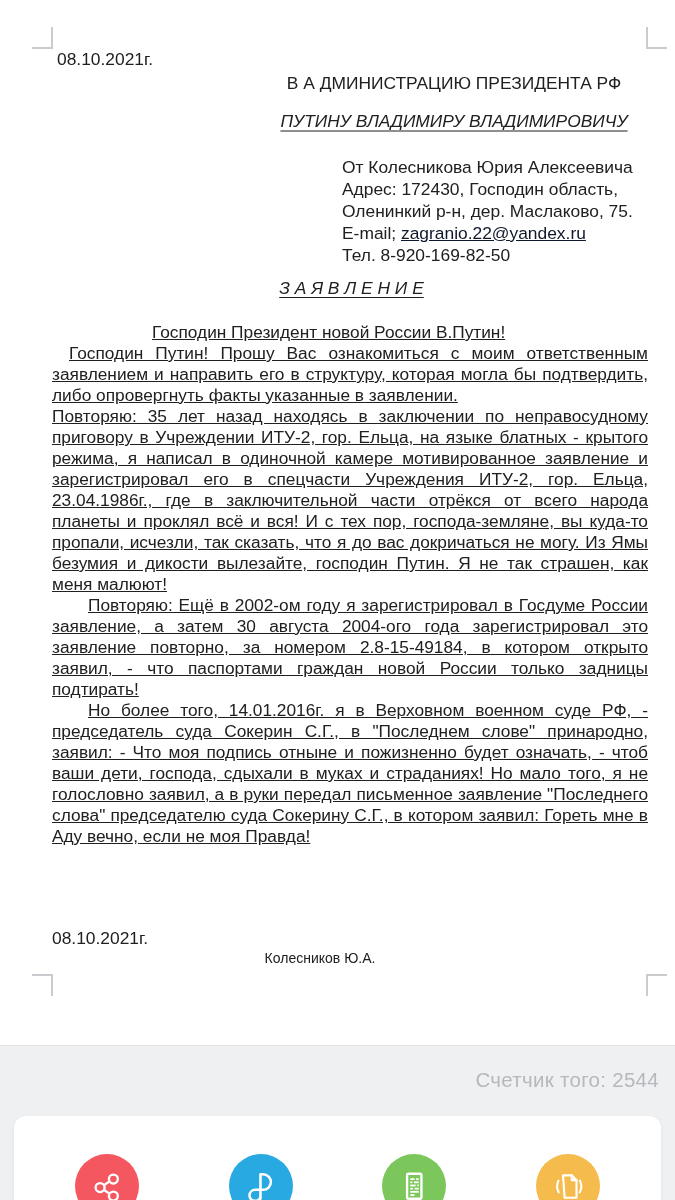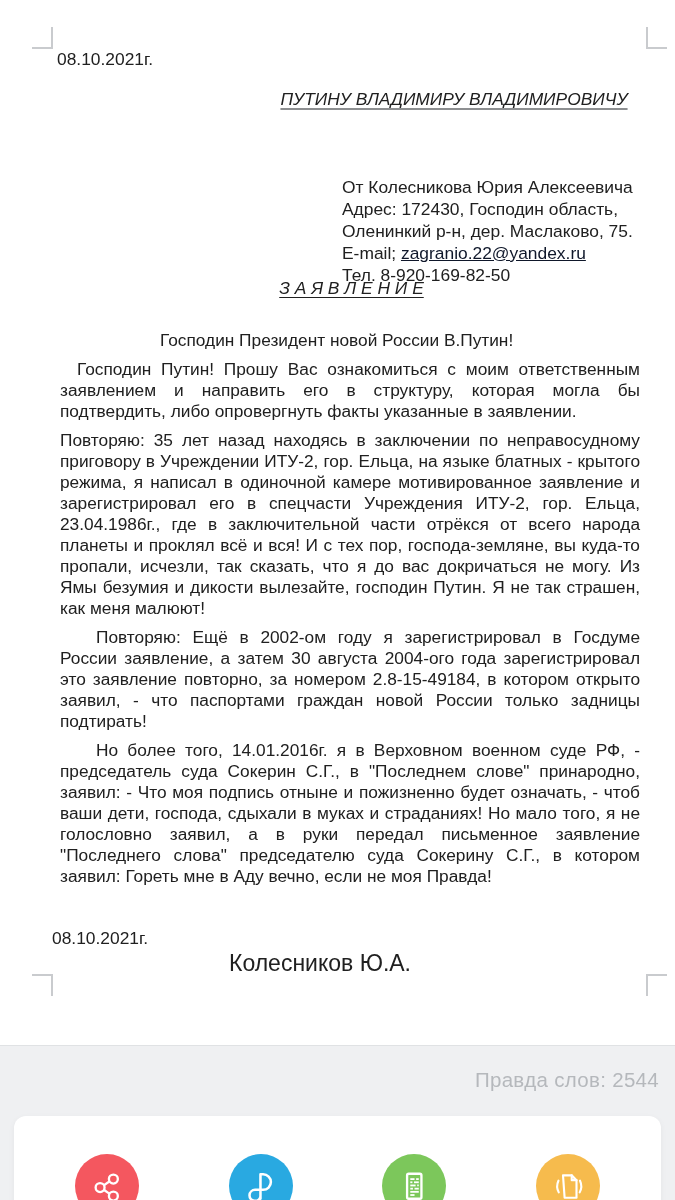--- a/index.html
+++ b/index.html
@@ -10,30 +10,30 @@
   .page{position:absolute;left:0;top:0;width:675px;height:1045px;background:#ffffff;}
   .mark{position:absolute;width:19px;height:20px;}
   .mark.tl{left:32px;top:27px;border-right:2px solid #c9cbce;border-bottom:2px solid #c9cbce;}
   .mark.tr{left:646px;top:27px;border-left:2px solid #c9cbce;border-bottom:2px solid #c9cbce;}
   .mark.bl{left:32px;top:974px;border-right:2px solid #c9cbce;border-top:2px solid #c9cbce;}
   .mark.br{left:646px;top:974px;border-left:2px solid #c9cbce;border-top:2px solid #c9cbce;}
 
   .date-top{position:absolute;left:57px;top:49px;font-size:17.4px;}
   .recipient{position:absolute;left:234px;top:72px;width:440px;text-align:center;font-size:17.4px;line-height:22px;}
   .recipient .uline-italic{font-style:italic;text-decoration:underline;text-decoration-color:#8d8f91;text-decoration-thickness:2px;text-underline-offset:3px;margin-top:16px;}
-  .sender{position:absolute;left:342px;top:156px;font-size:17.4px;line-height:22px;margin-top:20px;}
+  .sender{position:absolute;left:342px;top:156px;font-size:17.4px;line-height:22px;}
   .sender a{color:#0f172a;text-decoration:underline;cursor:pointer;}
   .doc-title{position:absolute;left:14px;top:278px;width:675px;text-align:center;font-size:17.4px;font-style:italic;text-decoration:underline;text-underline-offset:3px;}
   .body-text{position:absolute;left:52px;top:322px;width:596px;font-size:17.3px;line-height:21px;text-align:justify;}
-  .body-text p{margin:8px;}
+  .body-text p{margin:0;text-decoration:underline;}
   .ind-xl{text-indent:100px;}
   .ind-sm{text-indent:17px;}
   .ind-md{text-indent:36px;}
   .date-bottom{position:absolute;left:52px;top:928px;font-size:17.4px;}
-  .signature{position:absolute;left:0;top:950px;width:640px;text-align:center;font-size:23px;}
+  .signature{position:absolute;left:0;top:950px;width:640px;text-align:center;font-size:14px;}
 
   
   .footer{position:absolute;left:0;top:1045px;width:675px;height:155px;background:#eff0f2;border-top:1px solid #e0e2e4;box-sizing:border-box;}
   .word-counter{position:absolute;right:16px;top:1068px;font-size:20.5px;font-weight:300;color:#b5b8bc;letter-spacing:.3px;}
   .bottom-card{position:absolute;left:14px;top:1116px;width:647px;height:200px;background:#ffffff;border-radius:12px;box-shadow:0 2px 6px rgba(0,0,0,.05);}
   .card-icons{display:flex;justify-content:space-between;padding:38px 61px 0 61px;}
   .circle-btn{width:64px;height:64px;border-radius:50%;display:flex;align-items:center;justify-content:center;cursor:pointer;flex:0 0 auto;}
   .circle-btn svg{display:block;}
 </style>
 </head>
@@ -43,20 +43,21 @@
 
   <div class="page">
     <div class="mark tl"></div>
     <div class="mark tr"></div>
     <div class="mark bl"></div>
     <div class="mark br"></div>
 
     <div class="date-top">08.10.2021г.</div>
 
     <div class="recipient">
+      <div>В А ДМИНИСТРАЦИЮ ПРЕЗИДЕНТА РФ</div>
       <div class="uline-italic">ПУТИНУ ВЛАДИМИРУ ВЛАДИМИРОВИЧУ</div>
     </div>
 
     <div class="sender">
       <div>От Колесникова Юрия Алексеевича</div>
       <div>Адрес: 172430, Господин область,</div>
       <div>Оленинкий р-н, дер. Маслаково, 75.</div>
       <div><span>E-mail;</span> <a>zagranio.22@yandex.ru</a></div>
       <div>Тел. 8-920-169-82-50</div>
     </div>
@@ -70,21 +71,21 @@
       <p class="ind-md">Повторяю: Ещё в 2002-ом году я зарегистрировал в Госдуме России заявление, а затем 30 августа 2004-ого года зарегистрировал это заявление повторно, за номером 2.8-15-49184, в котором открыто заявил, - что паспортами граждан новой России только задницы подтирать!</p>
       <p class="ind-md">Но более того, 14.01.2016г. я в Верховном военном суде РФ, - председатель суда Сокерин С.Г., в "Последнем слове" принародно, заявил: - Что моя подпись отныне и пожизненно будет означать, - чтоб ваши дети, господа, сдыхали в муках и страданиях! Но мало того, я не голословно заявил, а в руки передал письменное заявление "Последнего слова" председателю суда Сокерину С.Г., в котором заявил: Гореть мне в Аду вечно, если не моя Правда!</p>
     </div>
 
     <div class="date-bottom">08.10.2021г.</div>
     <div class="signature">Колесников Ю.А.</div>
   </div>
 
   <div class="footer"></div>
 
-  <div class="word-counter"><span>Правда слов:</span> <span>2544</span></div>
+  <div class="word-counter"><span>Счетчик того:</span> <span>2544</span></div>
 
   <div class="bottom-card">
     <div class="card-icons">
 
       <div class="circle-btn" style="background: rgb(244, 87, 95);">
         <span>
           <svg width="34" height="34" viewBox="0 0 32 32" fill="none" stroke="#ffffff" stroke-width="2.2">
             <circle cx="22" cy="9.5" r="4.2"></circle>
             <circle cx="9.5" cy="17.5" r="4.2"></circle>
             <circle cx="22" cy="25.5" r="4.2"></circle>

